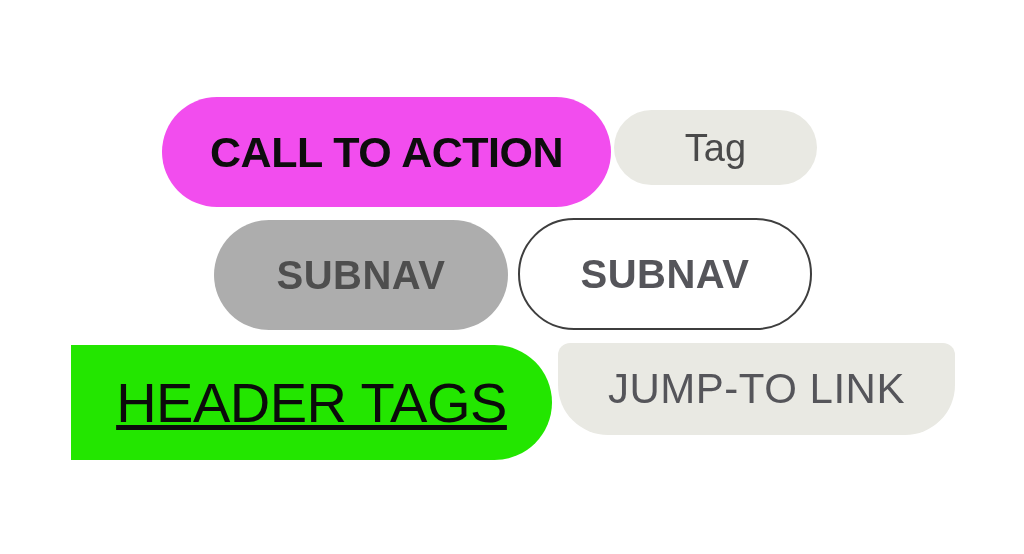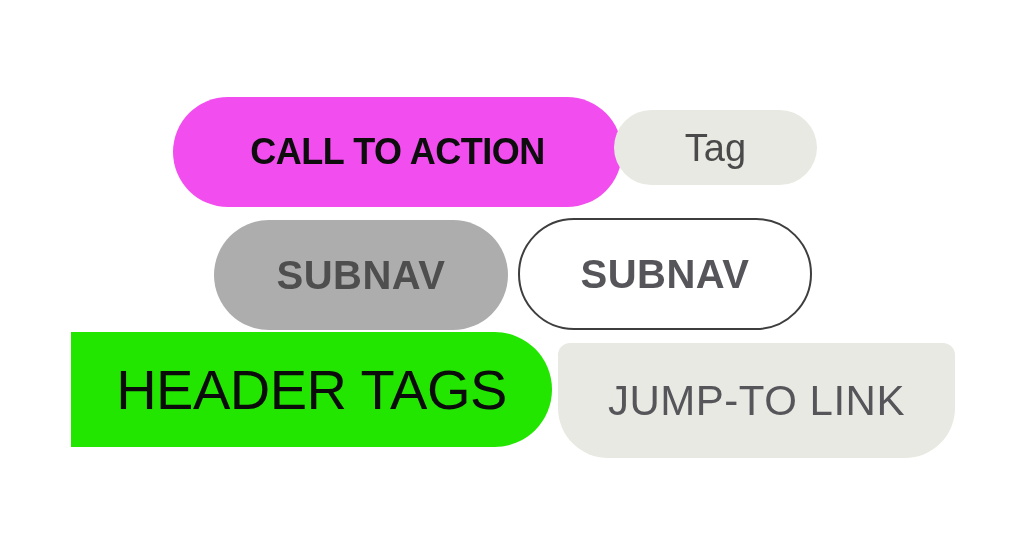--- a/index.html
+++ b/index.html
@@ -24,28 +24,28 @@
     white-space: nowrap;
     cursor: pointer;
   }
   .pill span {
     display: block;
     line-height: 1;
   }
 
   
   .cta {
-    left: 173px;
+    left: 162px;
     top: 97px;
     width: 449px;
     height: 110px;
     border-radius: 55px;
     background: #f24dee;
     color: #0d0d0d;
-    font-size: 36px;
+    font-size: 43px;
     font-weight: 700;
     letter-spacing: -0.5px;
   }
 
   
   .tag {
     left: 614px;
     top: 110px;
     width: 203px;
     height: 75px;
@@ -81,37 +81,38 @@
     border: 2.5px solid #3e3e3e;
     color: #55555a;
     font-size: 40px;
     font-weight: 600;
     letter-spacing: 0.5px;
   }
 
   
   .header-tags {
     left: 71px;
-    top: 332px;
+    top: 345px;
     width: 481px;
     height: 115px;
     border-radius: 0 58px 58px 0;
     background: #23e600;
     color: #0b0b0b;
     font-size: 56px;
     font-weight: 500;
     letter-spacing: -0.5px;
+    text-decoration: underline;
   }
 
   
   .jump-to {
     left: 558px;
     top: 343px;
     width: 397px;
-    height: 115px;
+    height: 92px;
     border-radius: 12px 12px 50px 50px;
     background: #e9e9e3;
     color: #55555a;
     font-size: 42px;
     font-weight: 500;
     letter-spacing: 0.5px;
   }
 </style>
 </head>
 <body>

